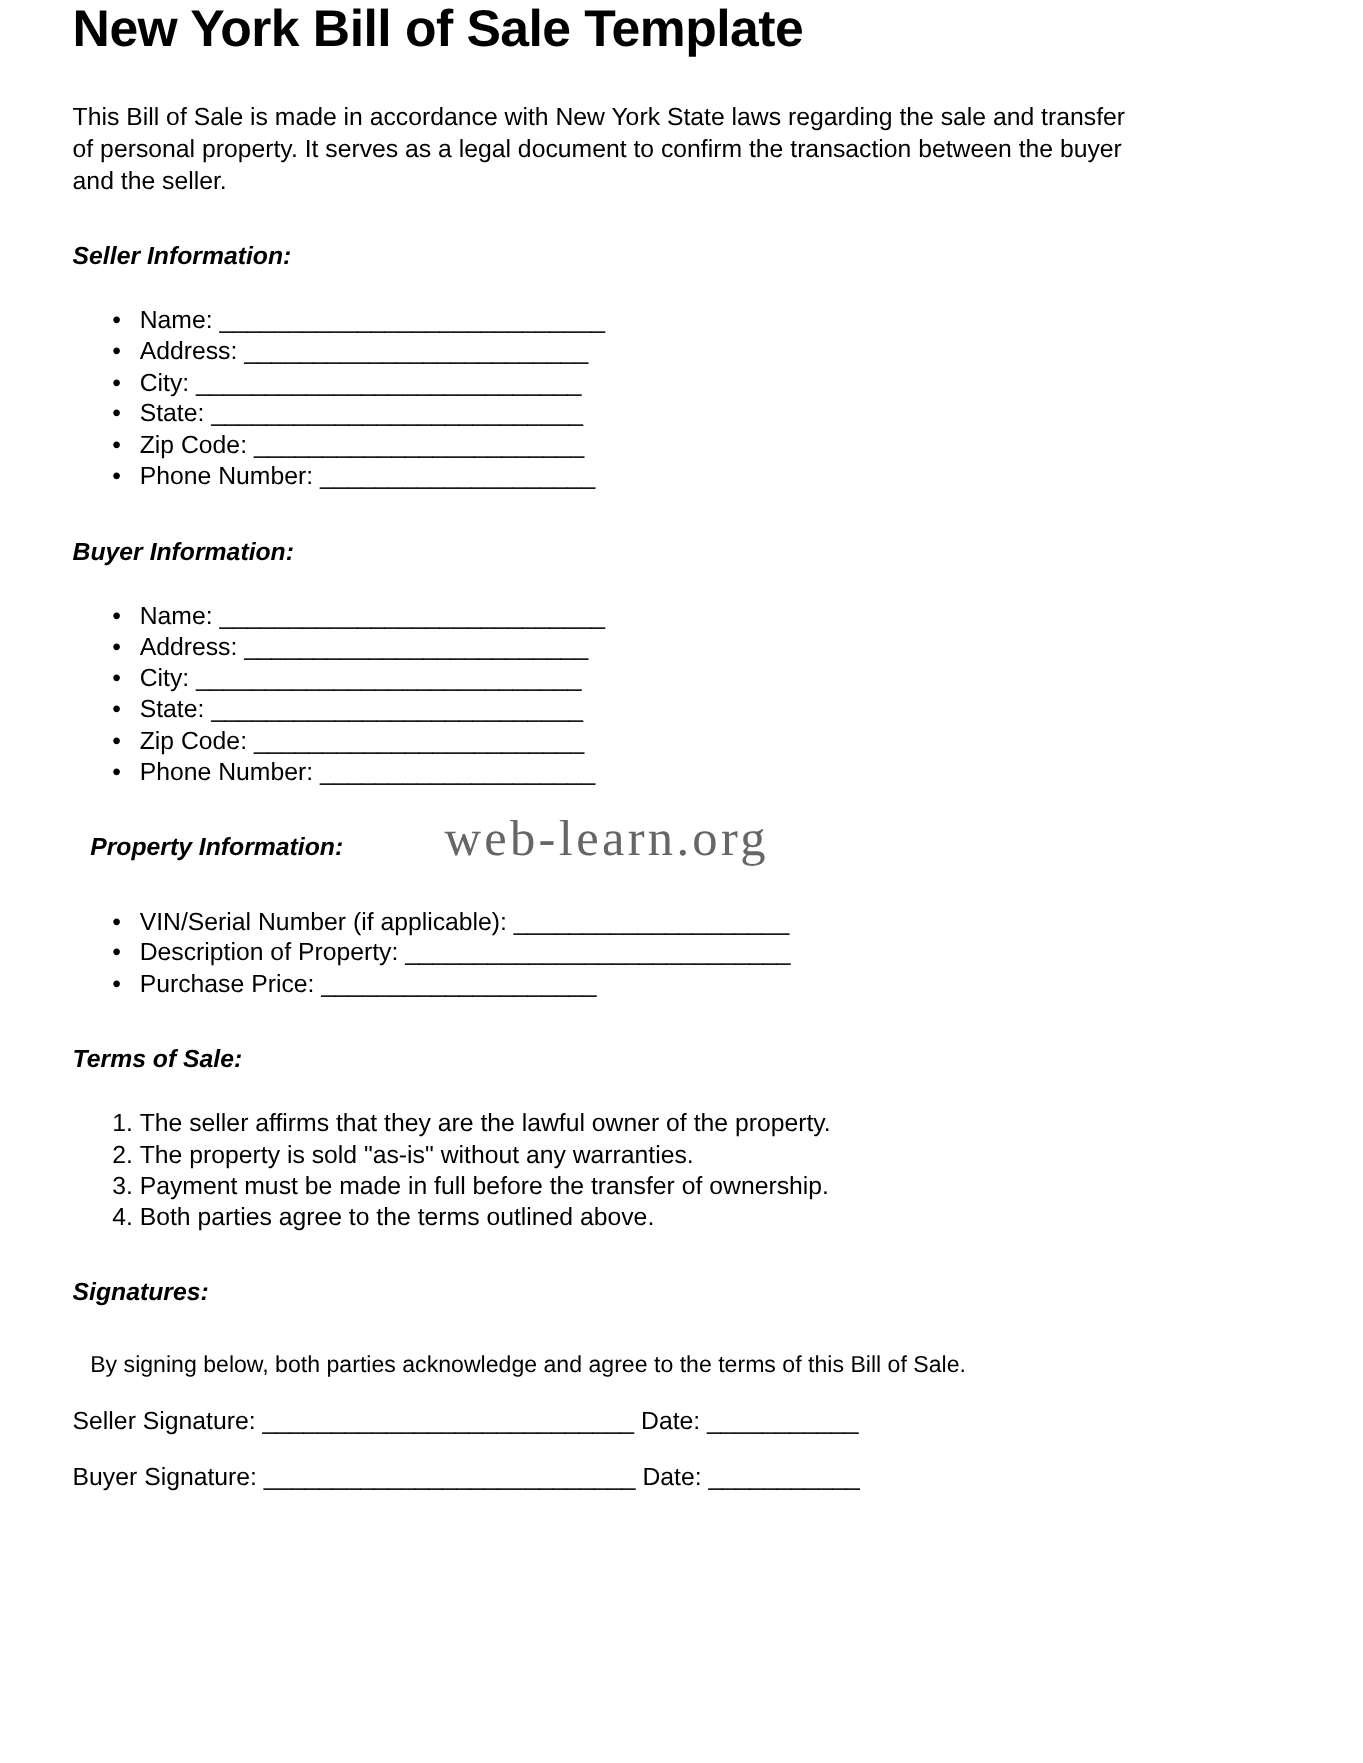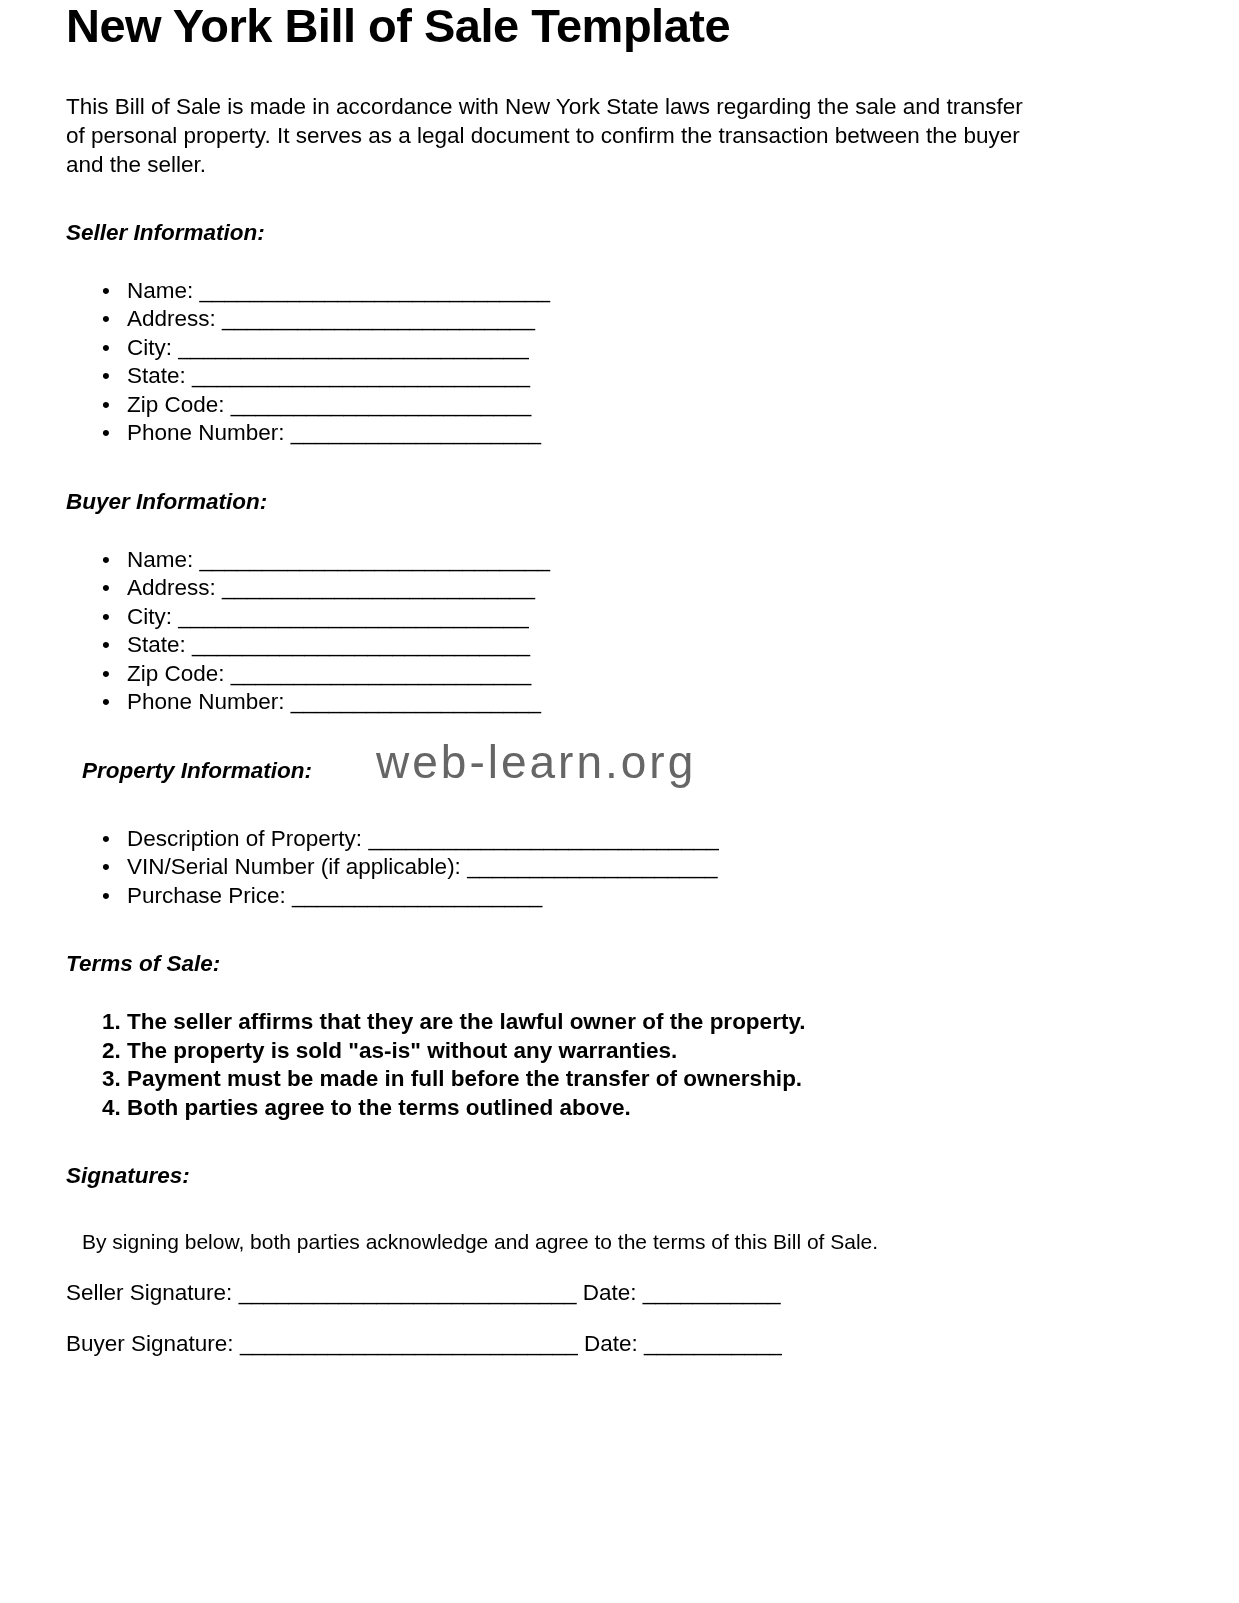--- a/index.html
+++ b/index.html
@@ -60,35 +60,34 @@
     left: -25px;
     top: 0;
   }
   ol.terms-list {
     margin: 31px 0 0 0;
     padding: 0 0 0 61px;
   }
   ol.terms-list li {
     font-size: 22.5px;
     line-height: 28.5px;
-    font-weight: bold;
   }
   .heading-row {
     display: flex;
     align-items: baseline;
     margin-top: 20px;
   }
   .heading-row h2 { margin: 16px; }
   .watermark {
-    font-family: Liberation Sans, sans-serif;
+    font-family: Liberation Serif, serif;
     font-size: 46px;
     line-height: 1.1;
     color: var(--wm-color);
     letter-spacing: 3px;
-    margin-left: 48px;
+    margin-left: 76px;
     white-space: nowrap;
   }
   .heading-row + ul.field-list { margin-top: 25px; }
   .sig-note {
     margin: 38px 0 0 16px;
     font-size: 21px;
     line-height: 29px;
   }
   .sig-row {
     margin: 22px 0 0 0;
@@ -125,22 +124,22 @@
     <li><span>State:</span> <span class="blank">___________________________</span></li>
     <li><span>Zip Code:</span> <span class="blank">________________________</span></li>
     <li><span>Phone Number:</span> <span class="blank">____________________</span></li>
   </ul>
 
   <div class="heading-row">
     <h2 class="section-heading">Property Information:</h2>
     <span class="watermark">web-learn.org</span>
   </div>
   <ul class="field-list">
+    <li><span>VIN/Serial Number (if applicable):</span> <span class="blank">____________________</span></li>
     <li><span>Description of Property:</span> <span class="blank">____________________________</span></li>
-    <li><span>VIN/Serial Number (if applicable):</span> <span class="blank">____________________</span></li>
     <li><span>Purchase Price:</span> <span class="blank">____________________</span></li>
   </ul>
 
   <h2 class="section-heading">Terms of Sale:</h2>
   <ol class="terms-list">
     <li><span>The seller affirms that they are the lawful owner of the property.</span></li>
     <li><span>The property is sold "as-is" without any warranties.</span></li>
     <li><span>Payment must be made in full before the transfer of ownership.</span></li>
     <li><span>Both parties agree to the terms outlined above.</span></li>
   </ol>

